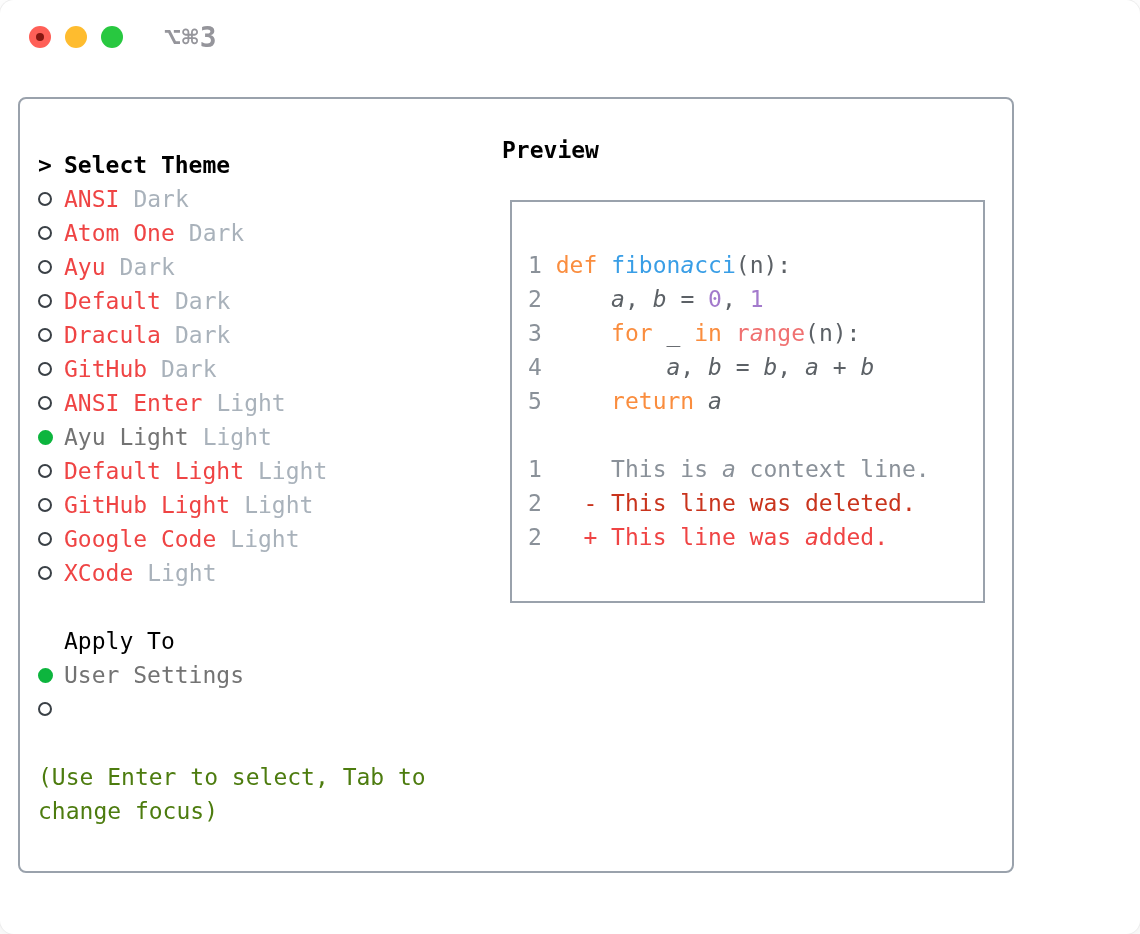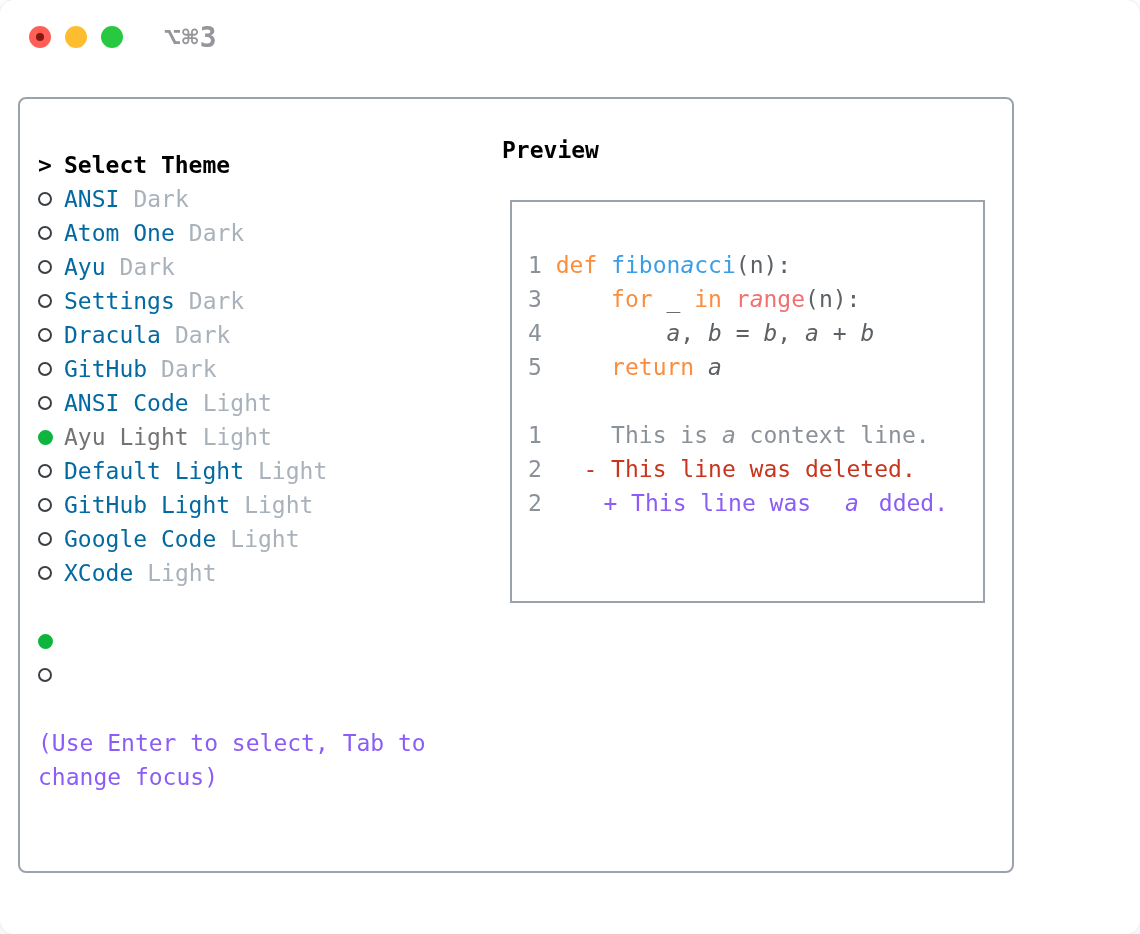--- a/index.html
+++ b/index.html
@@ -25,42 +25,42 @@
   
   .left-panel{position:absolute;left:18px;top:49px;font-size:23px;color:#3A4046;}
   .row{height:34px;display:flex;align-items:center;white-space:pre;}
   .spacer{height:34px;}
   .marker{width:26px;display:flex;align-items:center;flex:none;}
   .prompt{color:#000;font-weight:bold;font-size:23px;}
   .htext{color:#000;font-weight:bold;}
   .subheader{color:#000;}
   .radio{width:10px;height:10px;border:2px solid #3A4046;border-radius:50%;box-sizing:content-box;}
   .radio.on{width:11px;height:11px;background:#0DB53E;border-color:#0DB53E;}
-  .iname{color:#0369a1;}
+  .iname{color:#ef4444;}
   .selected .iname{color:#737373;}
   .ivariant{color:#A9B2BB;margin-left:14px;}
-  .help-line{color:#8b5cf6;}
+  .help-line{color:#4d7c0f;}
   
   .preview-label{position:absolute;left:482px;top:34px;height:34px;display:flex;align-items:center;
     font-size:23px;font-weight:bold;color:#000;}
   .code-box{
     position:absolute;left:490px;top:101px;width:475px;height:403px;
     border:2px solid #9AA2AC;box-sizing:border-box;background:#fff;
     padding:46px 0 0 16px;overflow:hidden;
   }
   .code-line{height:34px;line-height:34px;white-space:pre;font-size:23px;color:#5C6166;}
   .lnum{color:#8A9199;}
   .tok-fg{color:#5C6166;}
   .tok-kw{color:#FA8D3E;}
   .tok-fn{color:#399EE6;}
   .tok-num{color:#A37ACC;}
   .tok-sp{color:#F07171;}
   .tok-ctx{color:#8A9199;}
   .tok-del{color:#C9341D;}
-  .tok-add{color:#8b5cf6;margin-left:20px;}
+  .tok-add{color:#ef4444;}
   .it{font-style:italic;}
 </style>
 </head>
 <body>
 
 <div class="window">
 
   <div class="titlebar">
     <div class="tl tl-red"></div>
     <div class="tl tl-yellow"></div>
@@ -73,49 +73,54 @@
     <div class="left-panel">
       <div class="row">
         <span class="marker"><span class="prompt">&gt;</span></span>
         <span class="htext">Select Theme</span>
       </div>
 
       <div>
           <div class="row item"><span class="marker"><span class="radio"></span></span><span class="iname">ANSI</span><span class="ivariant">Dark</span></div>
           <div class="row item"><span class="marker"><span class="radio"></span></span><span class="iname">Atom One</span><span class="ivariant">Dark</span></div>
           <div class="row item"><span class="marker"><span class="radio"></span></span><span class="iname">Ayu</span><span class="ivariant">Dark</span></div>
-          <div class="row item"><span class="marker"><span class="radio"></span></span><span class="iname">Settings</span><span class="ivariant">Dark</span></div>
+          <div class="row item"><span class="marker"><span class="radio"></span></span><span class="iname">Default</span><span class="ivariant">Dark</span></div>
           <div class="row item"><span class="marker"><span class="radio"></span></span><span class="iname">Dracula</span><span class="ivariant">Dark</span></div>
           <div class="row item"><span class="marker"><span class="radio"></span></span><span class="iname">GitHub</span><span class="ivariant">Dark</span></div>
-          <div class="row item"><span class="marker"><span class="radio"></span></span><span class="iname">ANSI Code</span><span class="ivariant">Light</span></div>
+          <div class="row item"><span class="marker"><span class="radio"></span></span><span class="iname">ANSI Enter</span><span class="ivariant">Light</span></div>
           <div class="row item selected"><span class="marker"><span class="radio on"></span></span><span class="iname">Ayu Light</span><span class="ivariant">Light</span></div>
           <div class="row item"><span class="marker"><span class="radio"></span></span><span class="iname">Default Light</span><span class="ivariant">Light</span></div>
           <div class="row item"><span class="marker"><span class="radio"></span></span><span class="iname">GitHub Light</span><span class="ivariant">Light</span></div>
           <div class="row item"><span class="marker"><span class="radio"></span></span><span class="iname">Google Code</span><span class="ivariant">Light</span></div>
           <div class="row item"><span class="marker"><span class="radio"></span></span><span class="iname">XCode</span><span class="ivariant">Light</span></div>
         </div>
 
       <div class="spacer"></div>
 
+      <div class="row">
+        <span class="marker"></span>
+        <span class="subheader">Apply To</span>
+      </div>
 
       <div>
-          <div class="row item selected"><span class="marker"><span class="radio on"></span></span></div>
+          <div class="row item selected"><span class="marker"><span class="radio on"></span></span><span class="iname">User Settings</span></div>
           <div class="row item"><span class="marker"><span class="radio"></span></span></div>
         </div>
 
       <div class="spacer"></div>
 
       <div class="row help-line">(Use Enter to select, Tab to</div>
       <div class="row help-line">change focus)</div>
     </div>
 
     <div class="preview-label">Preview</div>
 
     <div class="code-box">
         <div class="code-line"><span class="lnum">1</span><span class="tok-fg"> </span><span class="tok-kw">def</span><span class="tok-fg"> </span><span class="tok-fn">fibon</span><span class="tok-fn it">a</span><span class="tok-fn">cci</span><span class="tok-fg">(n):</span></div>
+        <div class="code-line"><span class="lnum">2</span><span class="tok-fg">     </span><span class="tok-fg it">a</span><span class="tok-fg">, </span><span class="tok-fg it">b</span><span class="tok-fg"> = </span><span class="tok-num">0</span><span class="tok-fg">, </span><span class="tok-num">1</span></div>
         <div class="code-line"><span class="lnum">3</span><span class="tok-fg">     </span><span class="tok-kw">for</span><span class="tok-fg"> _ </span><span class="tok-kw">in</span><span class="tok-fg"> </span><span class="tok-sp">r</span><span class="tok-sp it">a</span><span class="tok-sp">nge</span><span class="tok-fg">(n):</span></div>
         <div class="code-line"><span class="lnum">4</span><span class="tok-fg">         </span><span class="tok-fg it">a</span><span class="tok-fg">, </span><span class="tok-fg it">b</span><span class="tok-fg"> = </span><span class="tok-fg it">b</span><span class="tok-fg">, </span><span class="tok-fg it">a</span><span class="tok-fg"> + </span><span class="tok-fg it">b</span></div>
         <div class="code-line"><span class="lnum">5</span><span class="tok-fg">     </span><span class="tok-kw">return</span><span class="tok-fg"> </span><span class="tok-fg it">a</span></div>
         <div class="code-line"></div>
         <div class="code-line"><span class="lnum">1</span><span class="tok-ctx">     This is </span><span class="tok-ctx it">a</span><span class="tok-ctx"> context line.</span></div>
         <div class="code-line"><span class="lnum">2</span><span class="tok-fg">   </span><span class="tok-del">- This line was deleted.</span></div>
         <div class="code-line"><span class="lnum">2</span><span class="tok-fg">   </span><span class="tok-add">+ This line was </span><span class="tok-add it">a</span><span class="tok-add">dded.</span></div>
       </div>
 
   </div>

